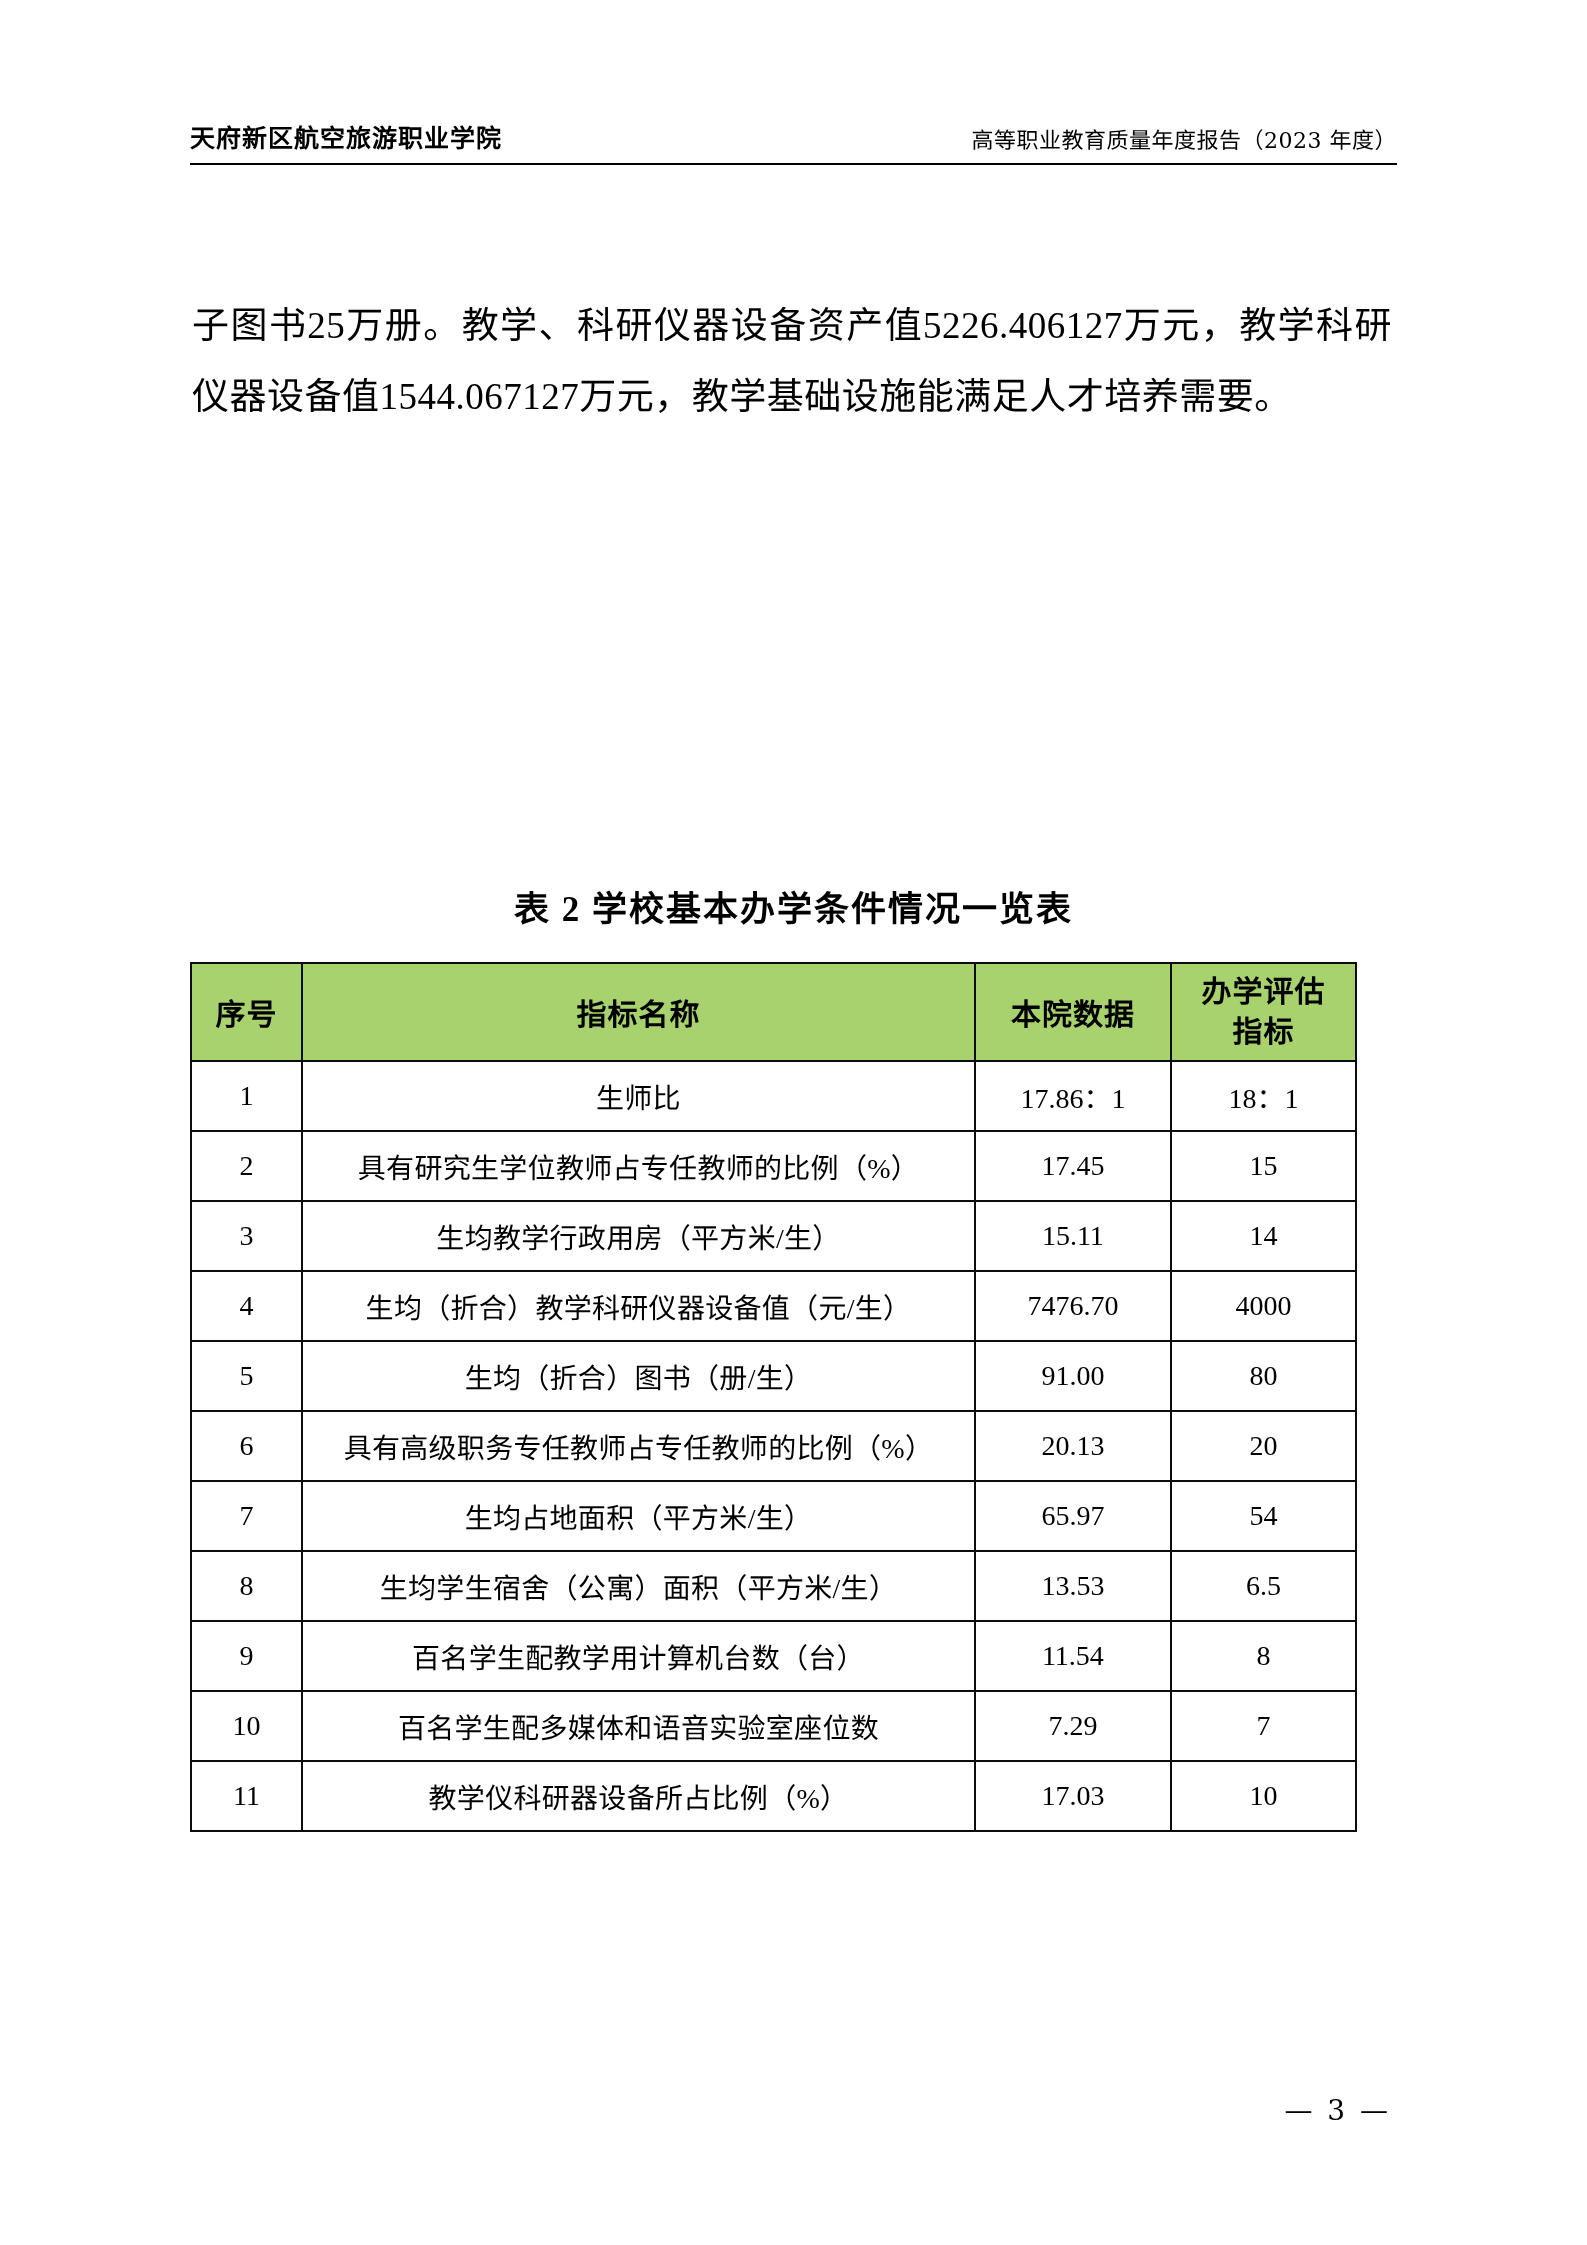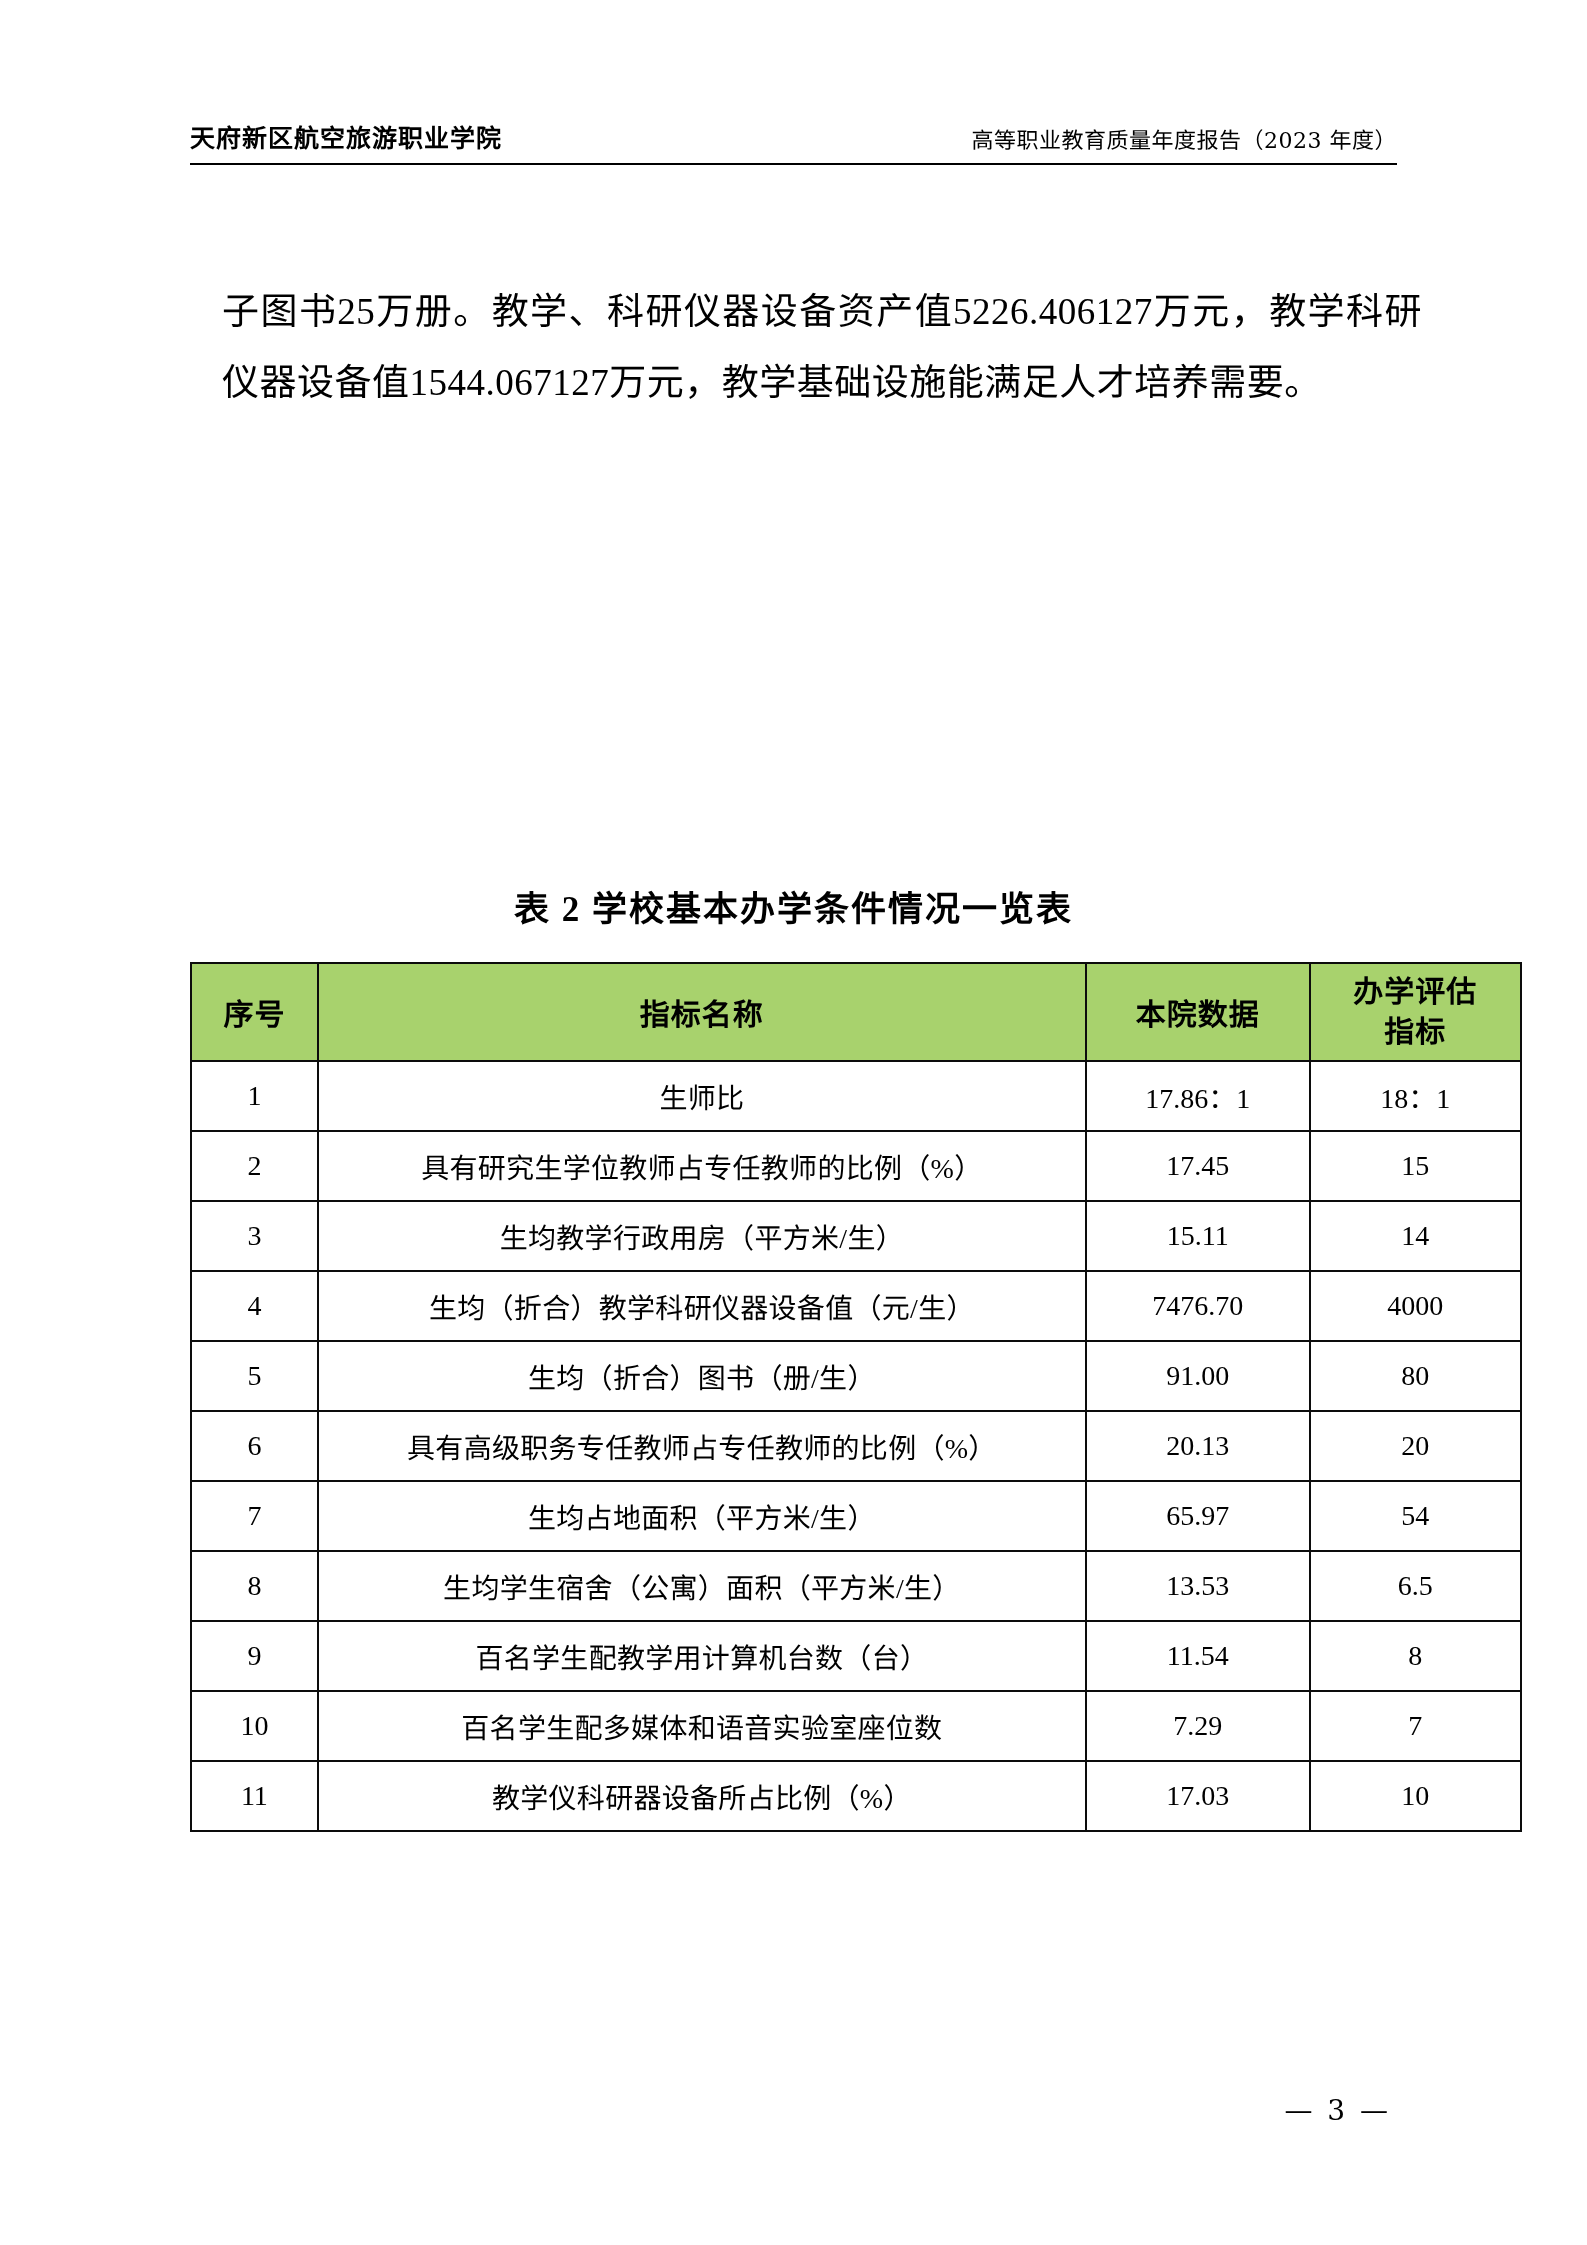--- a/index.html
+++ b/index.html
@@ -52,24 +52,23 @@
     top: 163px;
     left: 190px;
     right: 190px;
     height: 2px;
     background: #000;
   }
 
   
   .body-text {
     position: absolute;
-    top: 276px;
+    top: 290px;
     left: 192px;
     width: 1200px;
-    margin-left: 30px;
   }
   .para {
     font-size: 37px;
     line-height: 71px;
     text-align: justify;
     text-justify: inter-ideograph;
     letter-spacing: 0.5px;
     margin: 0;
   }
   .para.indent {
@@ -86,21 +85,21 @@
     font-size: 35px;
     font-weight: bold;
     letter-spacing: 2px;
   }
 
   
   .table-wrap {
     position: absolute;
     top: 962px;
     left: 190px;
-    width: 1332px;
+    width: 1167px;
   }
   table.data {
     border-collapse: collapse;
     width: 100%;
     table-layout: fixed;
   }
   table.data th, table.data td {
     border: 2px solid #0c0c0c;
     text-align: center;
     vertical-align: middle;

